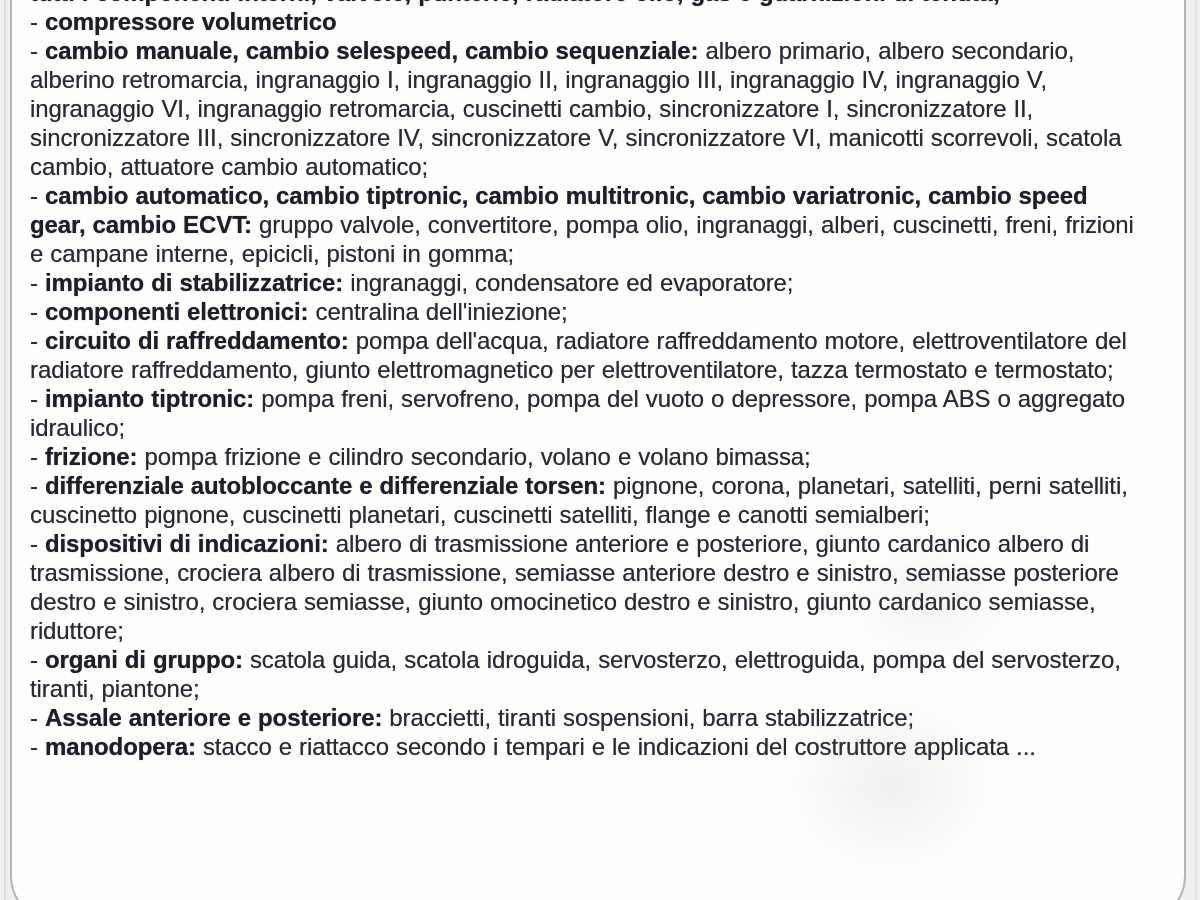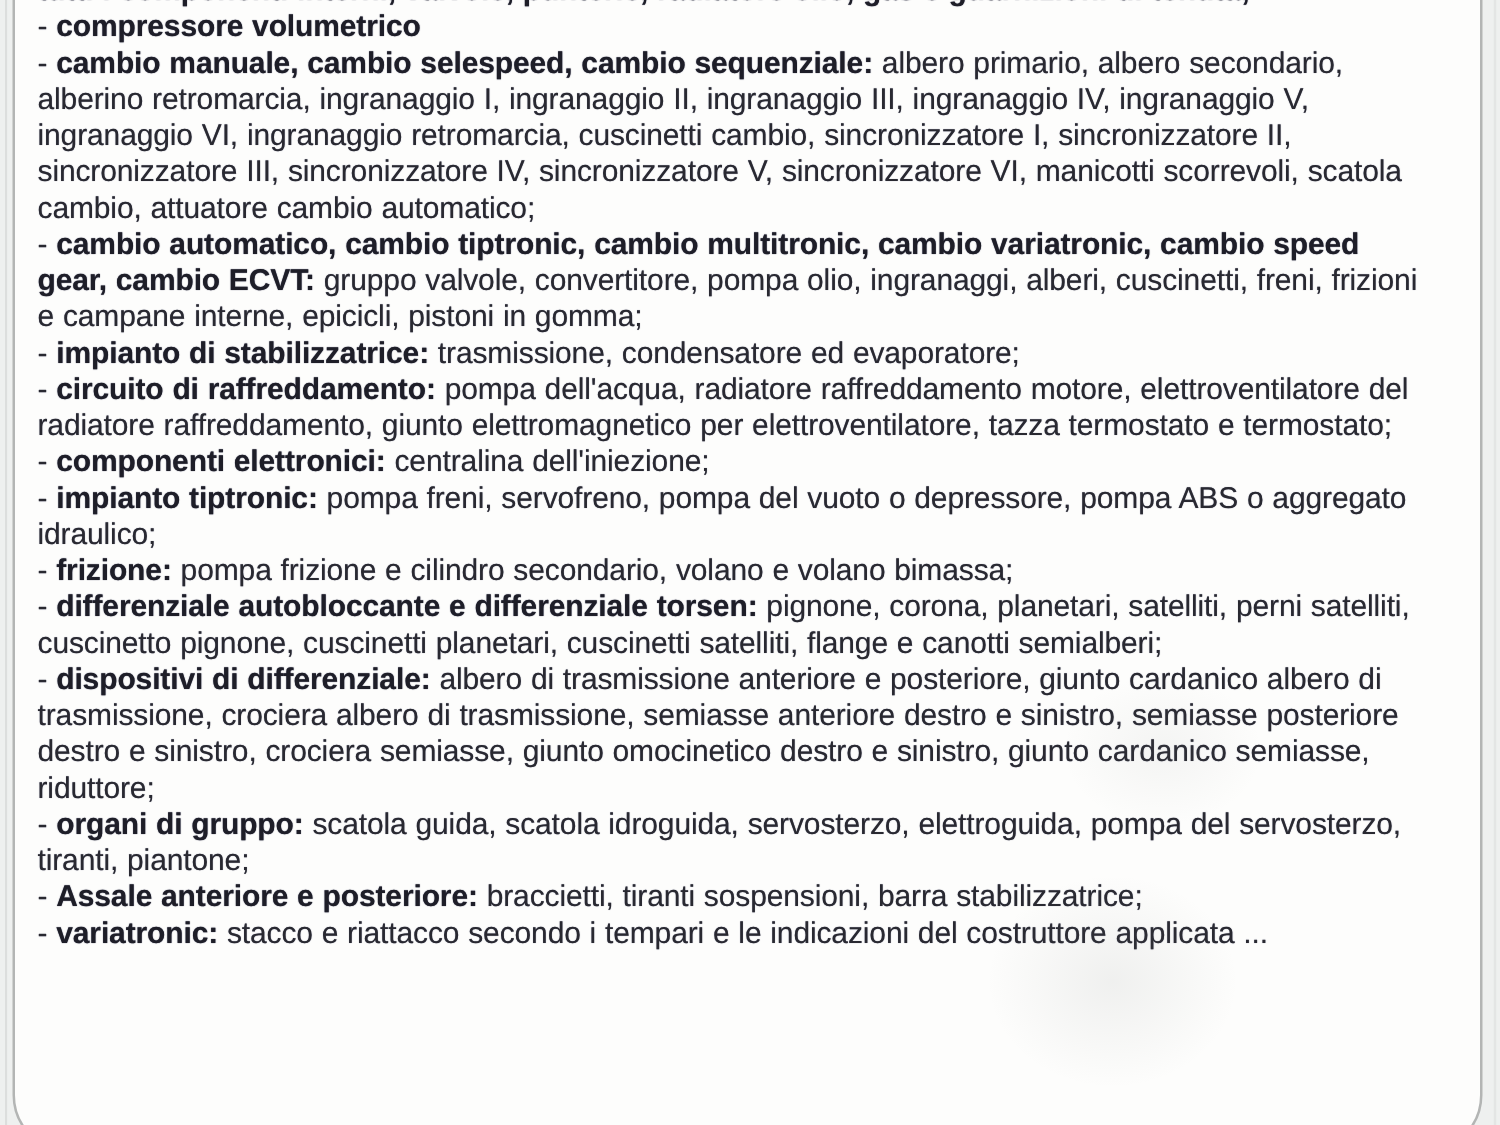--- a/index.html
+++ b/index.html
@@ -96,27 +96,27 @@
 
 <div class="doc">
   <div class="doc-inner">
     <p class="clip-line">
       <b>tutti i componenti interni, valvole, punterie, radiatore olio, gas e guarnizioni di tenuta;</b>
     </p>
 
   <p class="item"><span>- </span><b>compressore volumetrico</b><span></span></p>
       <p class="item"><span>- </span><b>cambio manuale, cambio selespeed, cambio sequenziale:</b><span> albero primario, albero secondario, alberino retromarcia, ingranaggio I, ingranaggio II, ingranaggio III, ingranaggio IV, ingranaggio V, ingranaggio VI, ingranaggio retromarcia, cuscinetti cambio, sincronizzatore I, sincronizzatore II, sincronizzatore III, sincronizzatore IV, sincronizzatore V, sincronizzatore VI, manicotti scorrevoli, scatola cambio, attuatore cambio automatico;</span></p>
       <p class="item"><span>- </span><b>cambio automatico, cambio tiptronic, cambio multitronic, cambio variatronic, cambio speed gear, cambio ECVT:</b><span> gruppo valvole, convertitore, pompa olio, ingranaggi, alberi, cuscinetti, freni, frizioni e campane interne, epicicli, pistoni in gomma;</span></p>
-      <p class="item"><span>- </span><b>impianto di stabilizzatrice:</b><span> trasmissione, condensatore ed evaporatore;</span></p>
+      <p class="item"><span>- </span><b>impianto di stabilizzatrice:</b><span> ingranaggi, condensatore ed evaporatore;</span></p>
+      <p class="item"><span>- </span><b>componenti elettronici:</b><span> centralina dell'iniezione;</span></p>
       <p class="item"><span>- </span><b>circuito di raffreddamento:</b><span> pompa dell'acqua, radiatore raffreddamento motore, elettroventilatore del radiatore raffreddamento, giunto elettromagnetico per elettroventilatore, tazza termostato e termostato;</span></p>
-      <p class="item"><span>- </span><b>componenti elettronici:</b><span> centralina dell'iniezione;</span></p>
       <p class="item"><span>- </span><b>impianto tiptronic:</b><span> pompa freni, servofreno, pompa del vuoto o depressore, pompa ABS o aggregato idraulico;</span></p>
       <p class="item"><span>- </span><b>frizione:</b><span> pompa frizione e cilindro secondario, volano e volano bimassa;</span></p>
       <p class="item"><span>- </span><b>differenziale autobloccante e differenziale torsen:</b><span> pignone, corona, planetari, satelliti, perni satelliti, cuscinetto pignone, cuscinetti planetari, cuscinetti satelliti, flange e canotti semialberi;</span></p>
-      <p class="item"><span>- </span><b>dispositivi di differenziale:</b><span> albero di trasmissione anteriore e posteriore, giunto cardanico albero di trasmissione, crociera albero di trasmissione, semiasse anteriore destro e sinistro, semiasse posteriore destro e sinistro, crociera semiasse, giunto omocinetico destro e sinistro, giunto cardanico semiasse, riduttore;</span></p>
+      <p class="item"><span>- </span><b>dispositivi di indicazioni:</b><span> albero di trasmissione anteriore e posteriore, giunto cardanico albero di trasmissione, crociera albero di trasmissione, semiasse anteriore destro e sinistro, semiasse posteriore destro e sinistro, crociera semiasse, giunto omocinetico destro e sinistro, giunto cardanico semiasse, riduttore;</span></p>
       <p class="item"><span>- </span><b>organi di gruppo:</b><span> scatola guida, scatola idroguida, servosterzo, elettroguida, pompa del servosterzo, tiranti, piantone;</span></p>
       <p class="item"><span>- </span><b>Assale anteriore e posteriore:</b><span> braccietti, tiranti sospensioni, barra stabilizzatrice;</span></p>
-      <p class="item"><span>- </span><b>variatronic:</b><span> stacco e riattacco secondo i tempari e le indicazioni del costruttore applicata ...</span></p>
+      <p class="item"><span>- </span><b>manodopera:</b><span> stacco e riattacco secondo i tempari e le indicazioni del costruttore applicata ...</span></p>
     </div>
 </div>
 
 <div class="artifact a1"></div>
 <div class="artifact a2"></div>
 
 </body></html>

